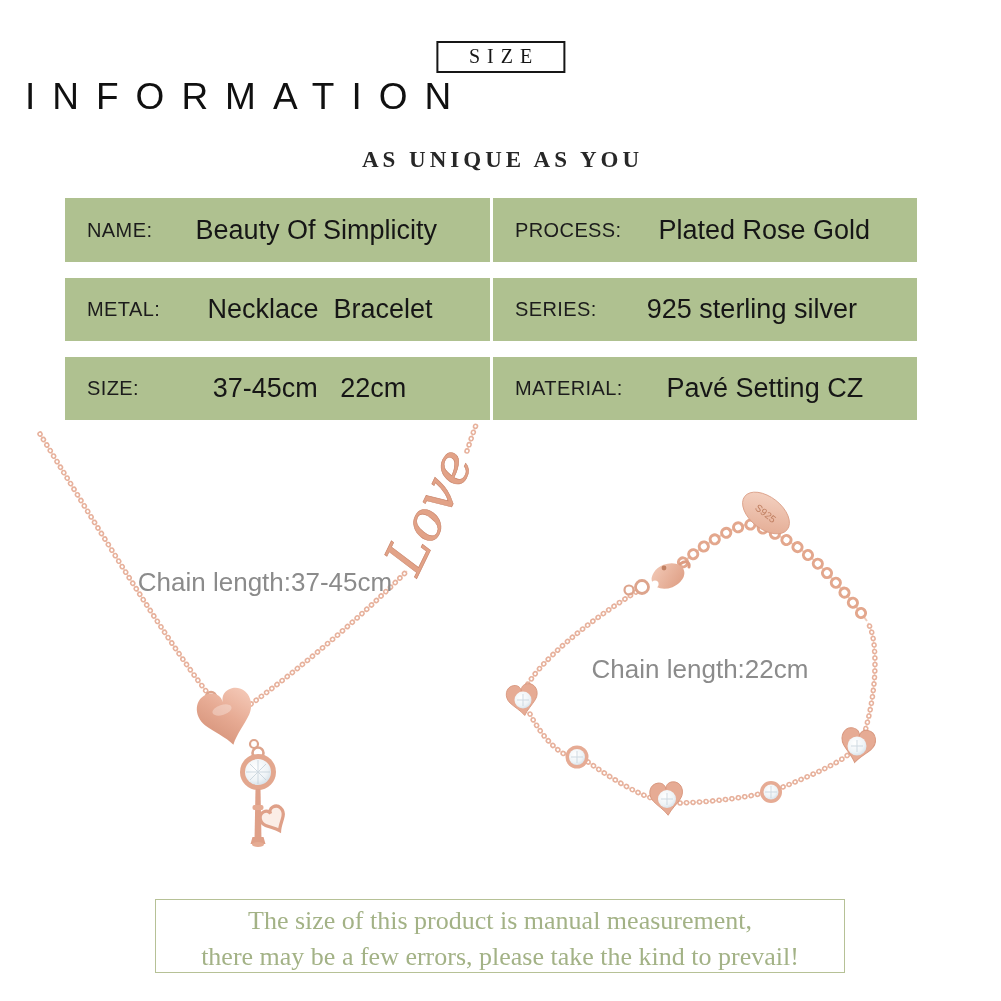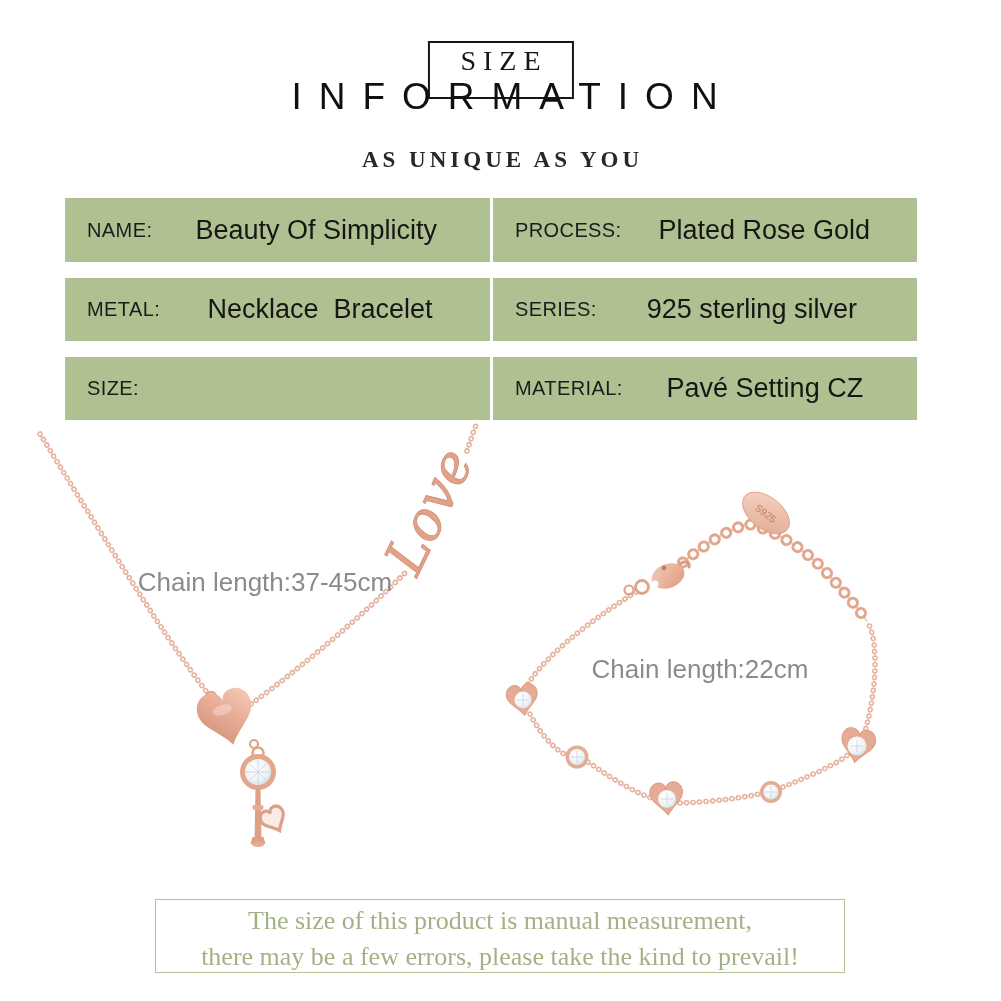--- a/index.html
+++ b/index.html
@@ -1,24 +1,24 @@
 <!DOCTYPE html>
 <html><head>
 <meta charset="utf-8">
 <style>
   html,body{margin:0;padding:0;background:#ffffff;}
   .canvas{position:relative;width:1001px;height:1001px;background:#ffffff;overflow:hidden;
           font-family:"Liberation Sans",sans-serif;}
 
   
   .size-badge{position:absolute;top:41px;left:50%;transform:translateX(-50%);
-    border:2px solid #161616;padding:2px 24px 20px 24px;
-    font-family:"Liberation Serif",serif;font-size:28px;letter-spacing:7px;text-indent:7px;
+    border:2px solid #161616;padding:2px 24px 3px 24px;
+    font-family:"Liberation Serif",serif;font-size:20px;letter-spacing:7px;text-indent:7px;
     color:#161616;background:#fff;}
-  .main-title{position:absolute;top:76px;left:0;width:100%;text-align:center;
+  .main-title{position:absolute;top:76px;left:0;width:100%;text-align:left;
     font-family:"Liberation Sans",sans-serif;font-size:37px;font-weight:400;
     letter-spacing:17px;padding-left:25px;box-sizing:border-box;color:#101010;}
   .sub-title{position:absolute;top:126px;left:0;width:100%;text-align:center;
     font-family:"Liberation Serif",serif;font-size:23px;font-weight:700;
     letter-spacing:4px;padding-left:4px;box-sizing:border-box;color:#272727;margin-top:21px;}
 
   
   .spec-table{position:absolute;left:65px;top:198px;width:852px;
     display:grid;grid-template-columns:425px 424px;grid-template-rows:64px 63px 63px;
     gap:16px 3px;}
@@ -67,20 +67,21 @@
     <div class="cell">
       <span class="label">METAL:</span>
       <span class="value">Necklace  Bracelet</span>
     </div>
     <div class="cell">
       <span class="label">SERIES:</span>
       <span class="value">925 sterling silver</span>
     </div>
     <div class="cell">
       <span class="label">SIZE:</span>
+      <span class="value">37-45cm   22cm</span>
     </div>
     <div class="cell">
       <span class="label">MATERIAL:</span>
       <span class="value">Pavé Setting CZ</span>
     </div>
   </div>
 
   <svg class="necklace-svg" width="460" height="460" viewBox="0 0 460 460" xmlns="http://www.w3.org/2000/svg">
     <defs>
       <linearGradient id="heartGrad" x1="0" y1="1" x2="1" y2="0">

